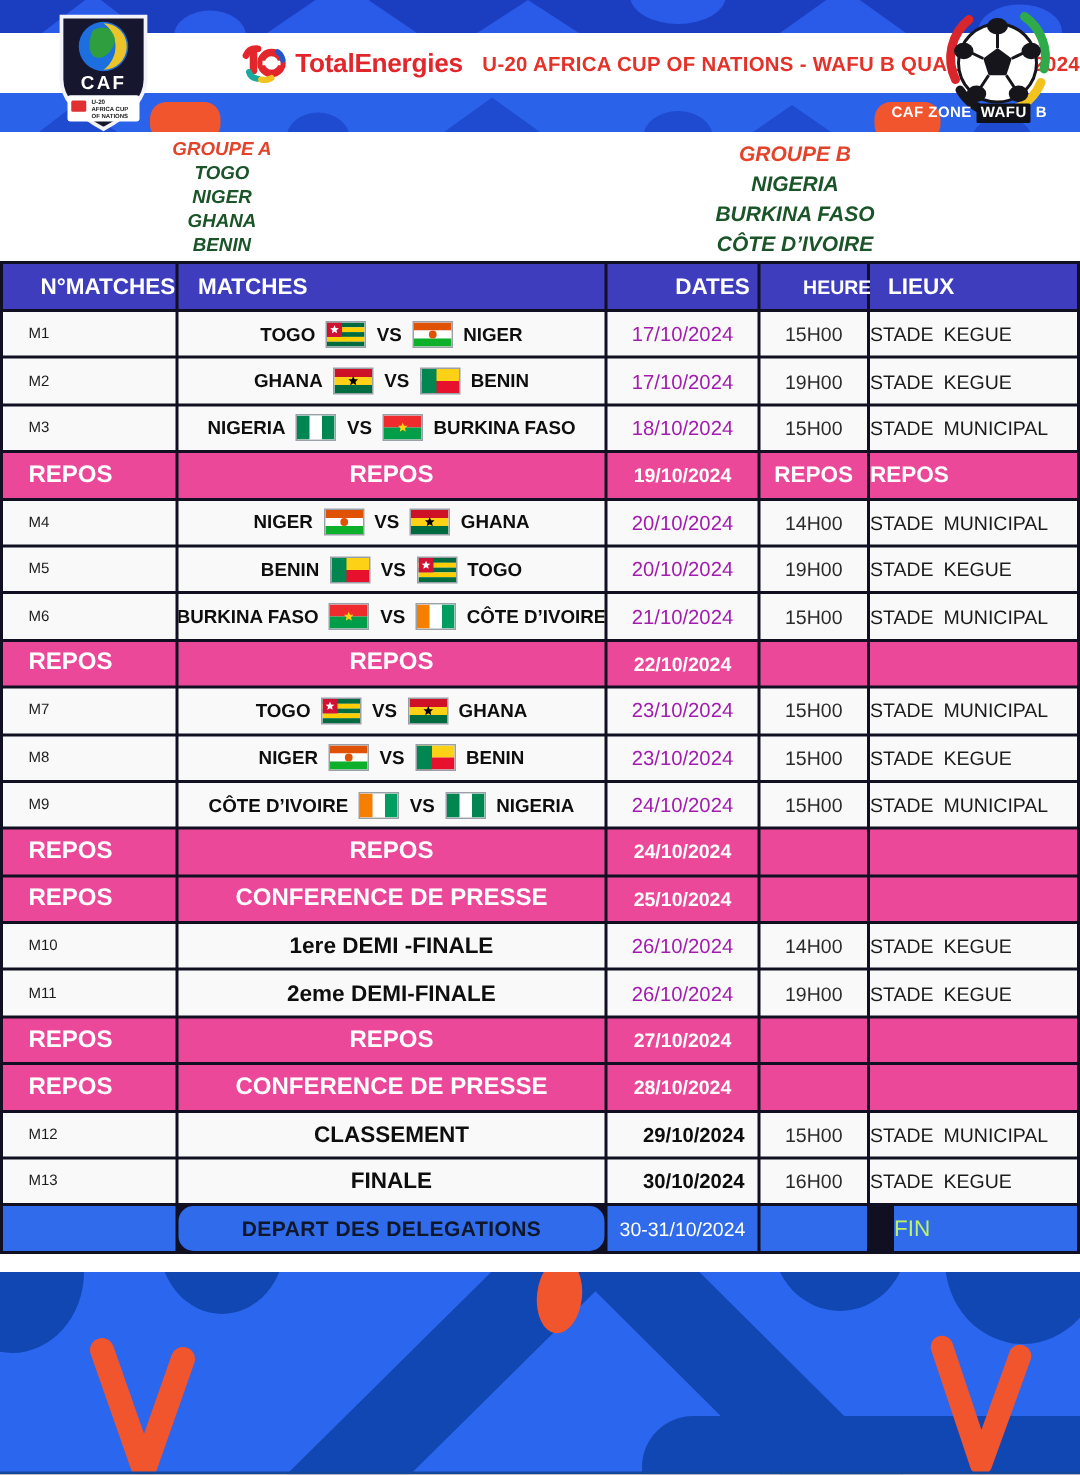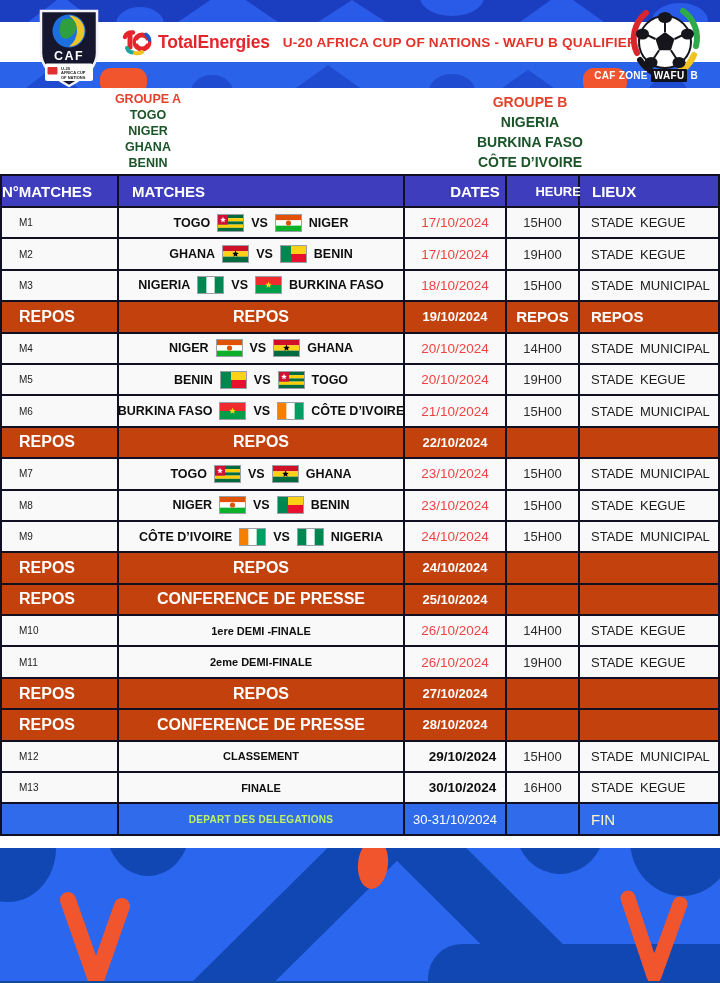--- a/index.html
+++ b/index.html
@@ -5,74 +5,74 @@
   html,body{margin:0;padding:0;background:#e8e8e8;}
   .page{position:relative;width:720px;height:983px;background:#ffffff;overflow:hidden;
         font-family:"Liberation Sans",sans-serif;margin:0 auto;}
 
   
   .header{position:absolute;top:0;left:0;width:720px;height:88px;}
   .band-top{position:absolute;top:0;left:0;width:720px;height:22px;overflow:hidden;}
   .band-mid{position:absolute;top:22px;left:0;width:720px;height:40px;background:#ffffff;}
   .band-bot{position:absolute;top:62px;left:0;width:720px;height:26px;overflow:hidden;}
   .mid-band-content{position:absolute;top:22px;left:0;width:720px;height:40px;
-      display:flex;align-items:center;padding-left:122px;box-sizing:border-box;gap:13px;}
+      display:flex;align-items:center;padding-left:122px;box-sizing:border-box;gap:13px;justify-content:flex-end;}
   .te-logo{display:flex;align-items:center;gap:6px;}
   .sponsor-text{color:#E3262B;font-weight:bold;font-size:17.5px;letter-spacing:-0.2px;}
   .main-title{color:#E3322A;font-weight:bold;font-size:13.6px;letter-spacing:0.2px;white-space:nowrap;}
   .caf-badge{position:absolute;left:36px;top:7px;width:66px;height:82px;z-index:5;}
   .wafu-logo{position:absolute;right:16px;top:3px;width:78px;height:78px;z-index:5;}
   .zone-text{position:absolute;right:22px;top:69px;z-index:6;display:flex;align-items:center;gap:3px;
       color:#ffffff;font-weight:bold;font-size:10px;letter-spacing:0.3px;}
   .zone-box{background:#101018;color:#fff;padding:1px 3px;border-radius:1px;}
 
   
-  .groups{position:absolute;top:88px;left:0;width:664px;height:86px;background:#fff;}
+  .groups{position:absolute;top:88px;left:0;width:664px;height:86px;background:#fff;font-style:italic;}
   .group{position:absolute;text-align:center;font-weight:bold;}
   .group-a{left:58px;top:3px;width:180px;font-size:12.5px;line-height:16px;}
   .group-b{left:420px;top:4px;width:220px;font-size:14px;line-height:20px;}
   .group-title{color:#E3432B;font-weight:bold;}
   .group-a .group-title{font-size:12.5px;}
   .group-b .group-title{font-size:14px;}
   .group-teams{color:#1A5428;}
 
   
   .table{position:absolute;top:174px;left:0;width:716px;border:2px solid #101022;background:#101022;
       display:grid;grid-template-columns:115px 284px 100px 71px 138px;
       grid-template-rows:30px repeat(20,29.4px);gap:2px;}
   .hcell{background:#3D3DBE;color:#fff;font-weight:bold;font-size:15px;display:flex;align-items:center;padding-left:40px;}
-  .hcell.h1{padding-left:0;}
+  .hcell.h1{padding-left:25px;}
   .hcell.h2{padding-left:13px;}
   .hcell.h3{justify-content:center;}
   .hcell.h4{justify-content:center;font-size:13px;}
   .hcell.h5{padding-left:12px;}
   .trow{display:contents;}
   .cell{background:#F9F9F9;display:flex;align-items:center;overflow:hidden;}
   .c-num{padding-left:17px;font-size:10px;color:#1d1d1d;}
   .c-match{justify-content:center;gap:7px;}
   .team{font-weight:bold;font-size:12.5px;color:#0e0e0e;white-space:nowrap;}
   .vs{font-weight:bold;font-size:12.5px;color:#0e0e0e;}
   .flag{line-height:0;border:1px solid #9aa0a8;flex:0 0 auto;}
   .flag svg{display:block;}
-  .c-label{justify-content:center;font-weight:bold;font-size:11px;color:#0e0e0e;}
-  .c-date{justify-content:center;font-size:13.5px;color:#ef4444;}
+  .c-label{justify-content:center;font-weight:bold;font-size:15px;color:#0e0e0e;}
+  .c-date{justify-content:center;font-size:13.5px;color:#a21caf;}
   .c-date.bold{font-weight:bold;color:#0d0d0d;padding-left:15px;}
   .c-time{justify-content:center;font-size:13px;color:#2b2b2b;}
-  .c-venue{padding-left:11px;font-size:13px;color:#1b1b1b;word-spacing:3px;white-space:nowrap;}
-  .row-repos .cell{background:#c2410c;}
+  .c-venue{font-size:13px;color:#1b1b1b;word-spacing:3px;white-space:nowrap;}
+  .row-repos .cell{background:#ec4899;}
   .row-repos .c-num{color:#fff;font-weight:bold;font-size:16px;}
   .row-repos .c-label{color:#fff;font-size:16px;}
   .row-repos .c-date{color:#fff;font-weight:bold;font-size:13px;}
   .row-repos .c-time{color:#fff;font-weight:bold;font-size:15px;}
   .row-repos .c-venue{color:#fff;font-weight:bold;font-size:15px;}
   .row-depart .cell{background:#2F6BEA;}
-  .row-depart .c-label{color:#bef264;font-size:10px;letter-spacing:0.3px;}
+  .row-depart .c-label{color:#0f172a;font-size:14px;letter-spacing:0.3px;border-radius:10px;}
   .row-depart .c-date{color:#fff;font-size:13px;}
   .row-depart .c-time{background:#2F6BEA;}
-  .row-depart .c-venue{color:#fef9c3;font-size:15px;}
+  .row-depart .c-venue{color:#bef264;font-size:15px;margin-left:16px;}
 
   
   .footer{position:absolute;left:0;top:848px;width:720px;height:135px;overflow:hidden;}
 </style>
 </head>
 <body>
 
 <div class="page">
 
   <div class="header">

